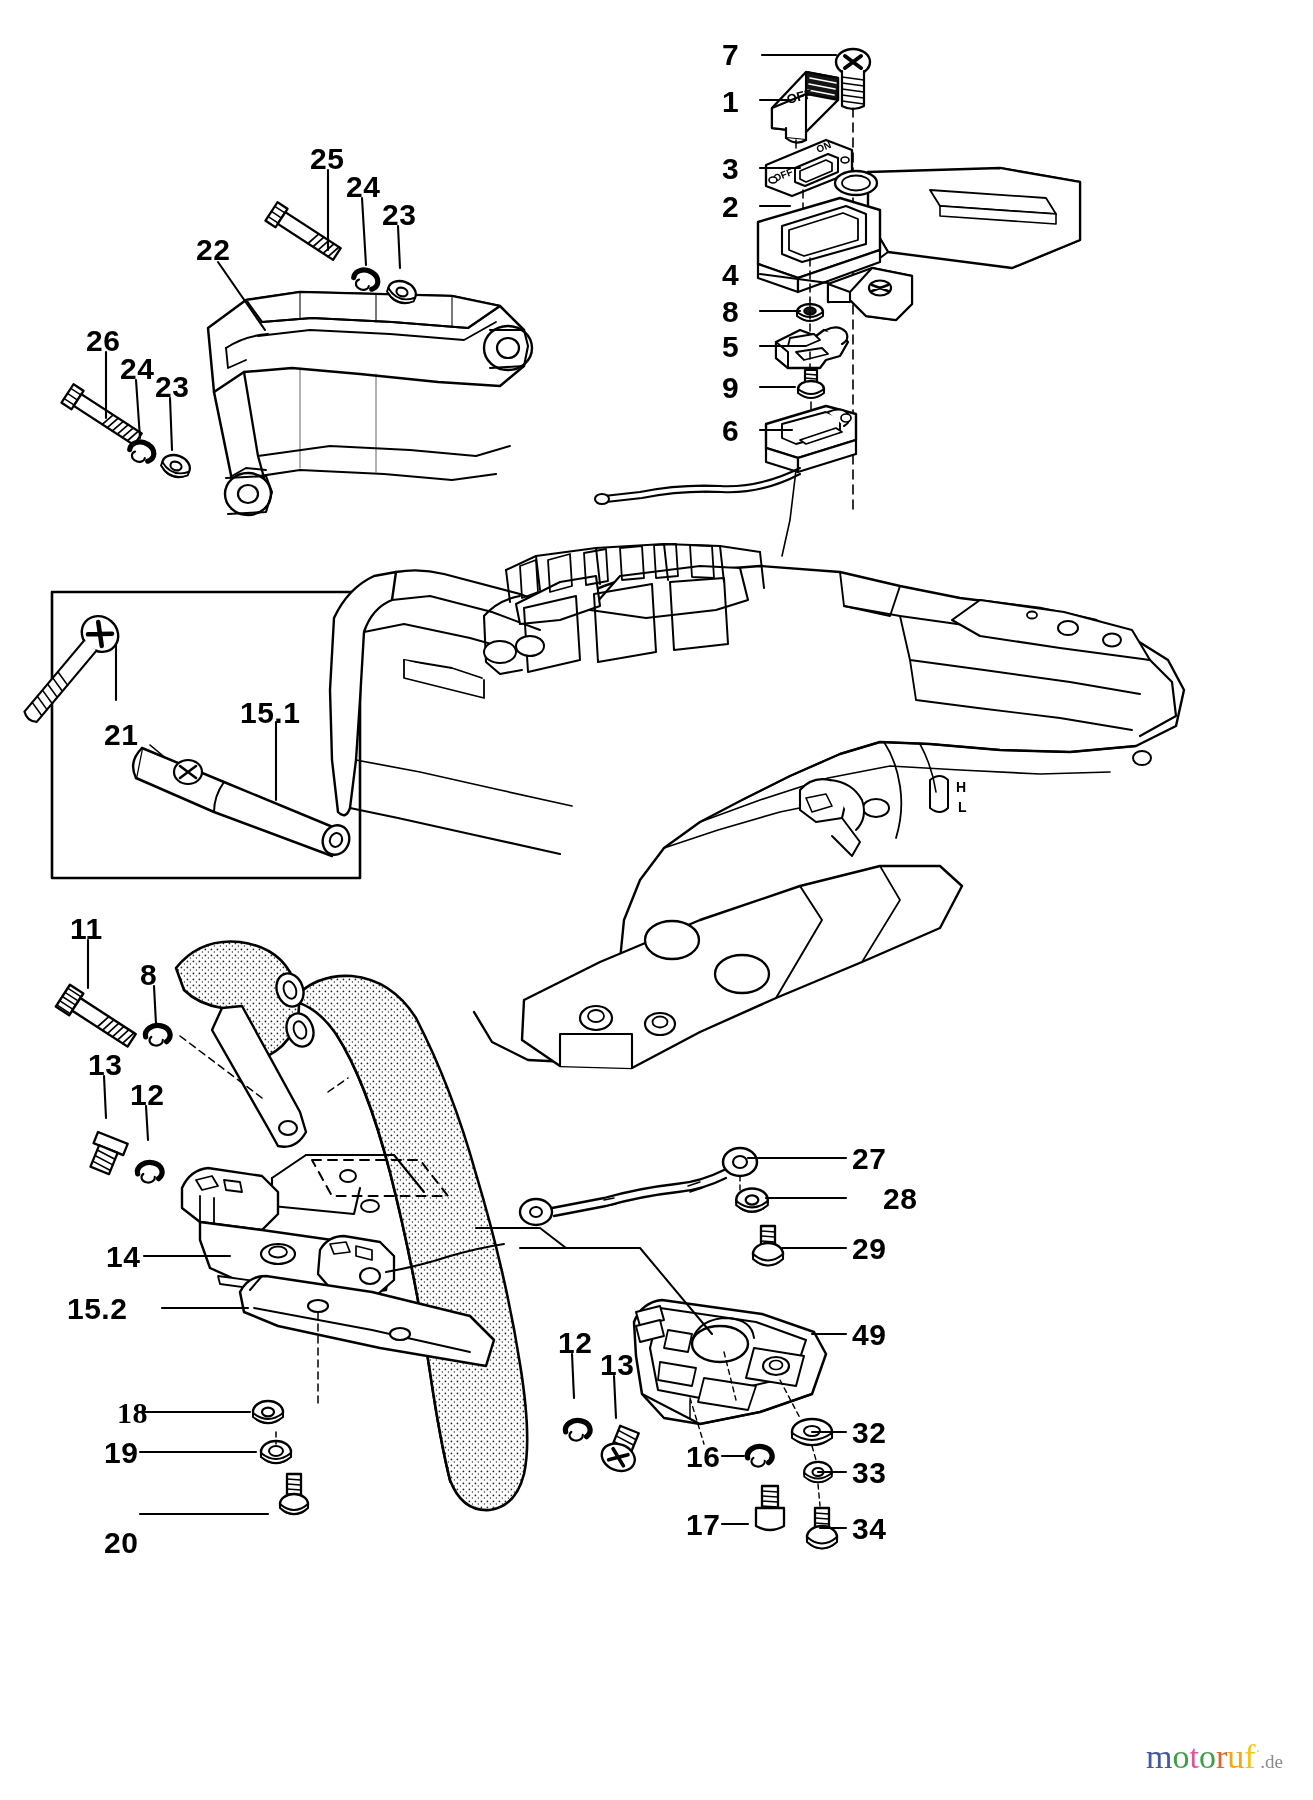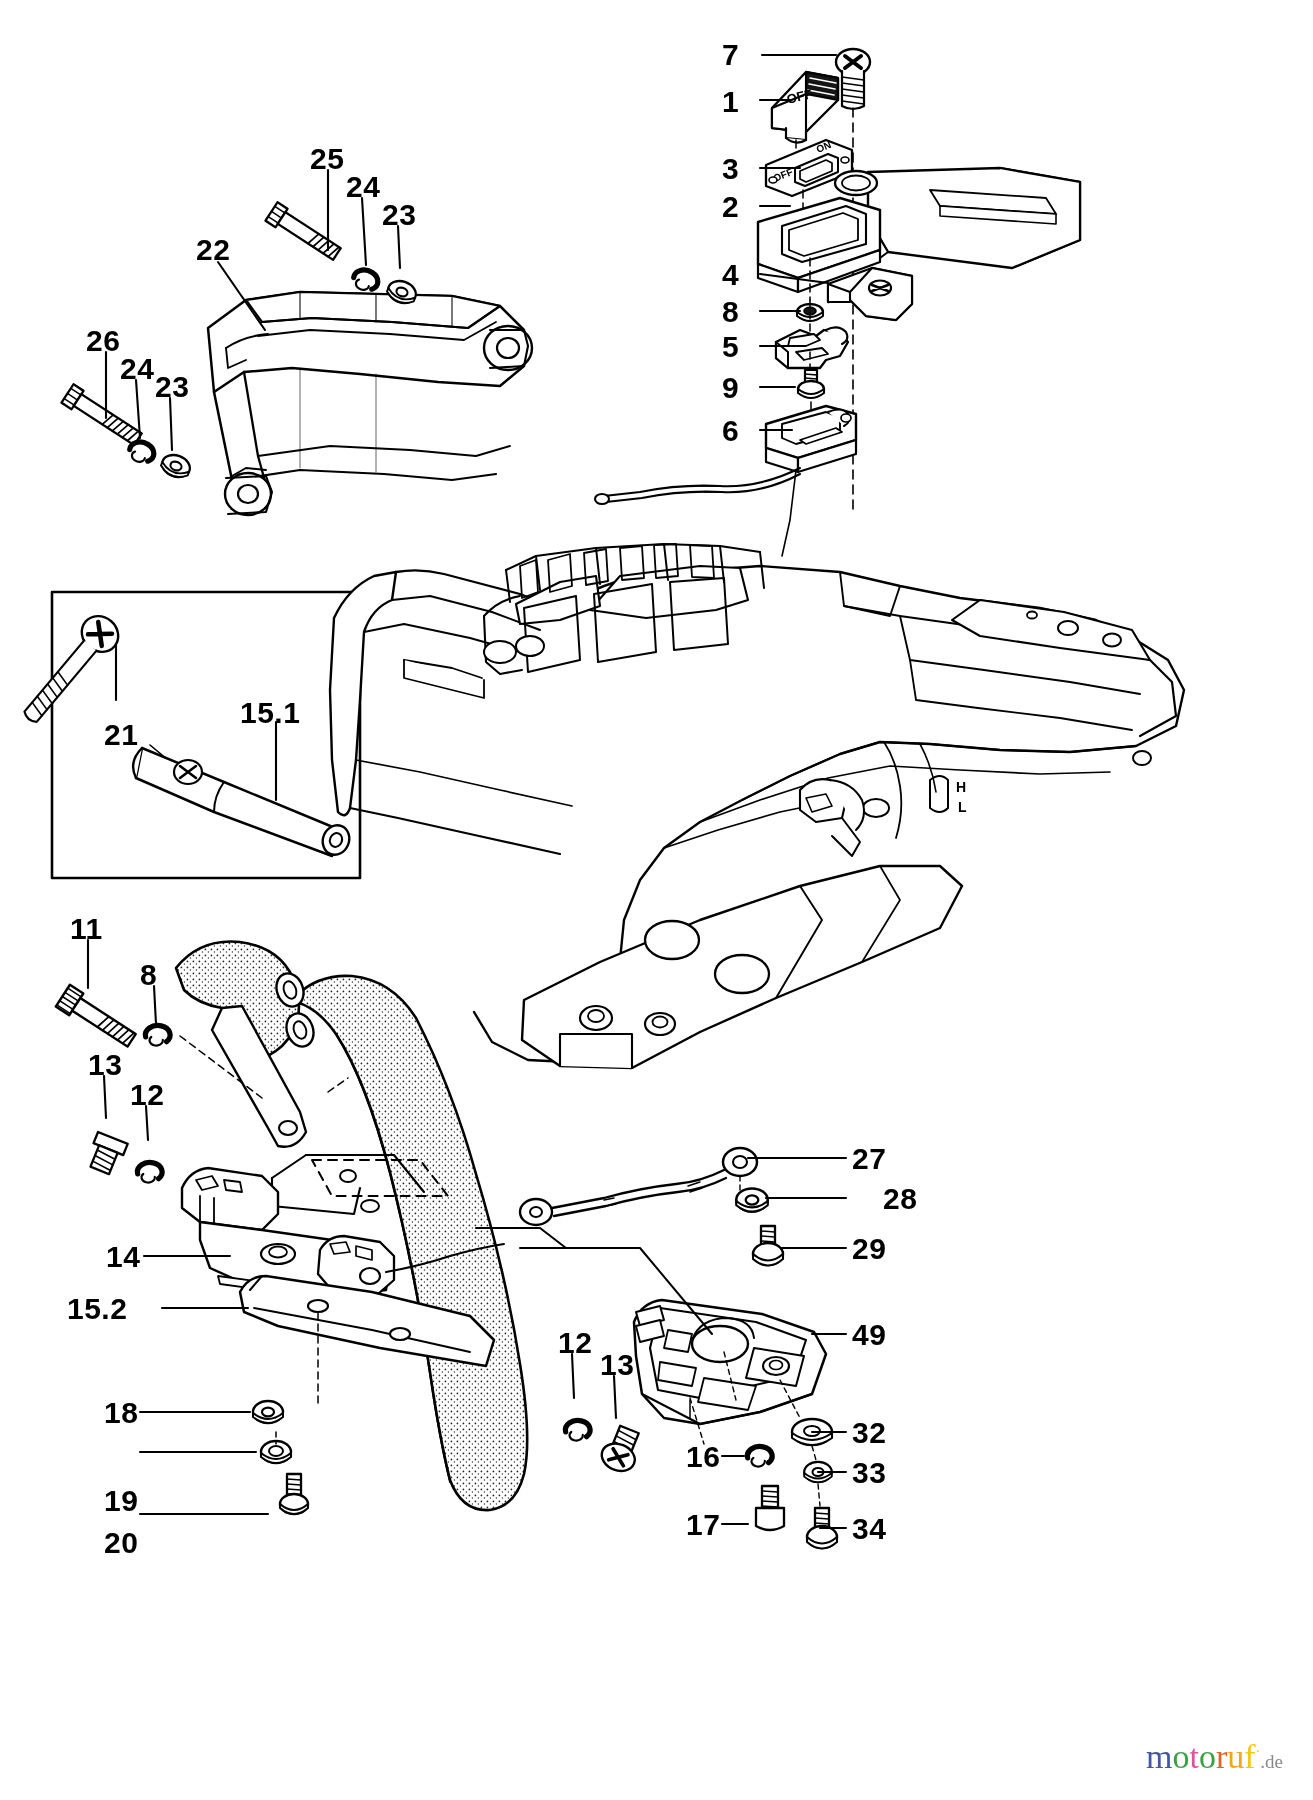--- a/index.html
+++ b/index.html
@@ -656,22 +656,22 @@
       <div class="callout cal-lg" style="left: 120px; top: 352px;">24</div>
       <div class="callout cal-lg" style="left: 155px; top: 370px;">23</div>
       <div class="callout cal-lg" style="left: 104px; top: 718px;">21</div>
       <div class="callout cal-lg" style="left: 240px; top: 696px;">15.1</div>
       <div class="callout cal-lg" style="left: 70px; top: 912px;">11</div>
       <div class="callout cal-lg" style="left: 140px; top: 958px;">8</div>
       <div class="callout cal-lg" style="left: 88px; top: 1048px;">13</div>
       <div class="callout cal-lg" style="left: 130px; top: 1078px;">12</div>
       <div class="callout cal-lg" style="left: 106px; top: 1240px;">14</div>
       <div class="callout cal-lg" style="left: 67px; top: 1292px;">15.2</div>
-      <div class="callout cal-lg" style="left: 104px; top: 1396px;">18</div>
-      <div class="callout cal-lg" style="left: 104px; top: 1436px; margin-top: 48px;">19</div>
+      <div class="callout cal-lg" style="left: 117px; top: 1396px; font-family: Liberation Serif, serif;">18</div>
+      <div class="callout cal-lg" style="left: 104px; top: 1436px;">19</div>
       <div class="callout cal-lg" style="left: 104px; top: 1498px; margin-top: 28px;">20</div>
       <div class="callout cal-lg" style="left: 558px; top: 1326px;">12</div>
       <div class="callout cal-lg" style="left: 600px; top: 1348px;">13</div>
       <div class="callout cal-lg" style="left: 852px; top: 1142px;">27</div>
       <div class="callout cal-lg" style="left: 852px; top: 1182px; margin-left: 31px;">28</div>
       <div class="callout cal-lg" style="left: 852px; top: 1232px;">29</div>
       <div class="callout cal-lg" style="left: 852px; top: 1318px;">49</div>
       <div class="callout cal-lg" style="left: 852px; top: 1416px;">32</div>
       <div class="callout cal-lg" style="left: 852px; top: 1456px;">33</div>
       <div class="callout cal-lg" style="left: 852px; top: 1512px;">34</div>

